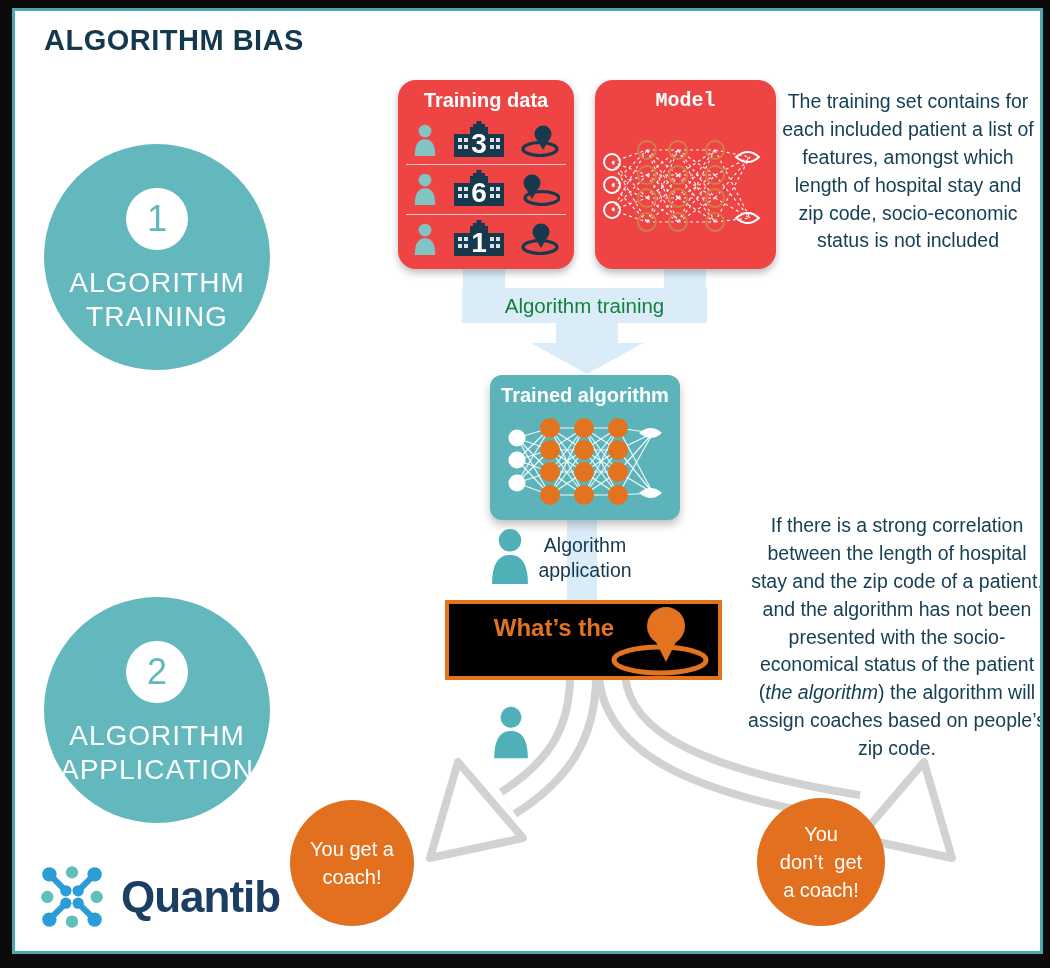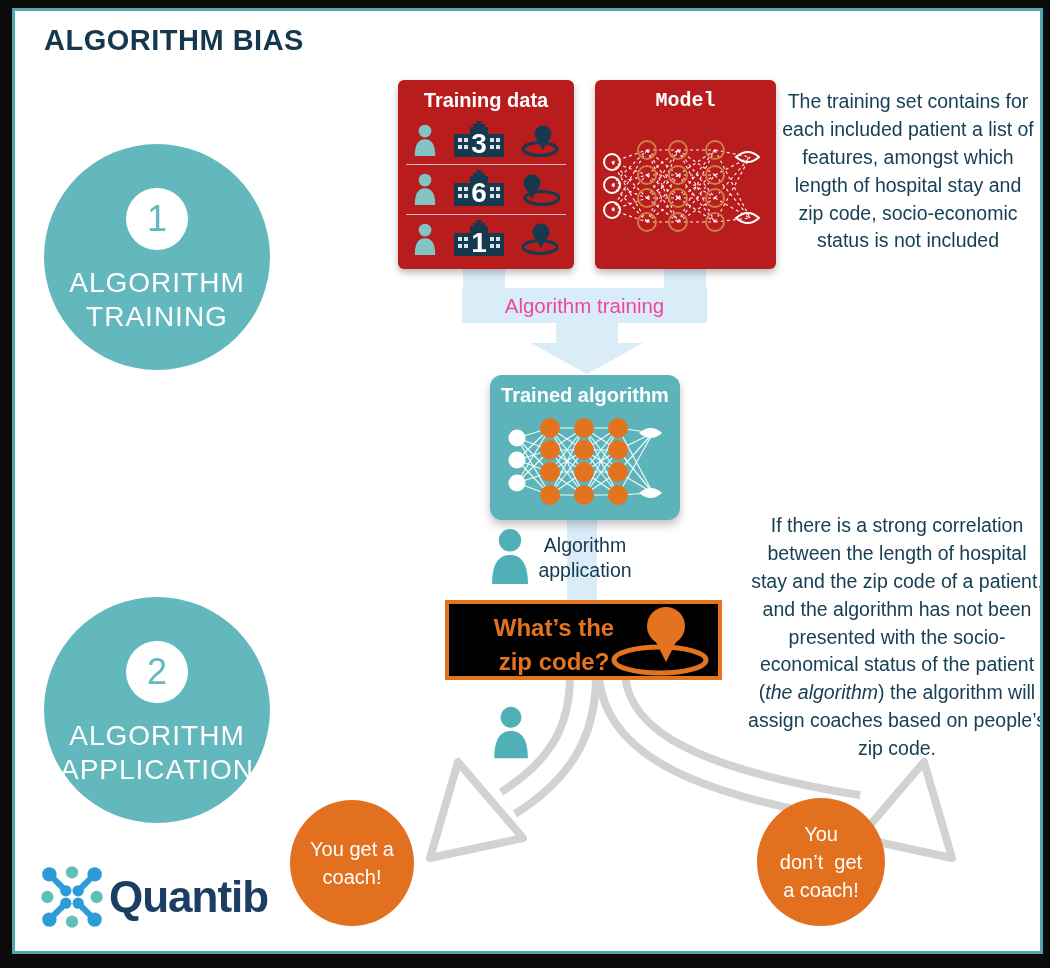--- a/index.html
+++ b/index.html
@@ -18,36 +18,36 @@
               letter-spacing:.5px;color:#14384e;}
 
   
   .step{position:absolute;width:226px;height:226px;border-radius:50%;background:#63b8bd;
         display:flex;flex-direction:column;align-items:center;text-align:center;z-index:2;}
   .step-num{width:62px;height:62px;margin-top:44px;border-radius:50%;background:#fff;
             color:#63b8bd;font-size:36px;line-height:62px;}
   .step-label{margin-top:16px;color:#fff;font-size:28px;line-height:1.22;letter-spacing:1px;}
 
   
-  .databox{position:absolute;background:#b91c1c;border-radius:6px;z-index:2;
+  .databox{position:absolute;background:#ef4444;border-radius:18px;z-index:2;
            box-shadow:0 4px 7px rgba(90,90,90,.4);}
   .databox-title{position:absolute;top:9px;left:0;right:0;text-align:center;color:#fff;
                  font-size:20px;font-weight:bold;}
   .train-rows{position:absolute;left:8px;right:8px;top:36px;bottom:6px;display:flex;
               flex-direction:column;}
   .train-row{flex:1;display:flex;align-items:center;justify-content:space-between;
              padding:0 6px;}
   .train-row.sep{border-bottom:1.5px solid rgba(222,239,248,.75);}
 
   .note{position:absolute;color:#174055;font-size:19.5px;line-height:1.43;text-align:center;z-index:2;}
 
   
   .flow{position:absolute;background:#d9ecf8;z-index:1;}
   .flow-label{position:absolute;left:462px;top:288px;width:245px;height:35px;z-index:2;
-              display:flex;align-items:center;justify-content:center;color:#ec4899;font-size:20.5px;}
+              display:flex;align-items:center;justify-content:center;color:#15803d;font-size:20.5px;}
   .flow-head{position:absolute;left:531px;top:343px;width:0;height:0;z-index:1;
              border-left:56px solid transparent;border-right:56px solid transparent;
              border-top:31px solid #d9ecf8;}
 
   .trainedbox{position:absolute;left:490px;top:375px;width:190px;height:145px;background:#5cb4ba;
               border-radius:12px;z-index:2;box-shadow:0 5px 9px rgba(120,120,120,.45);}
 
   .app-label{position:absolute;left:523px;top:533px;width:124px;text-align:center;
              color:#14384e;font-size:19.5px;line-height:1.3;z-index:3;}
 
@@ -58,21 +58,21 @@
             font-size:24px;font-weight:bold;line-height:1.4;}
 
   .outcome{position:absolute;border-radius:50%;background:#e2701f;color:#fff;z-index:4;
            display:flex;flex-direction:column;align-items:center;justify-content:center;
            text-align:center;font-size:20px;line-height:1.4;}
   .outcome div{white-space:pre-wrap;}
   .outcome-left{left:290px;top:800px;width:124px;height:126px;}
   .outcome-right{left:757px;top:798px;width:128px;height:128px;}
 
   .logo{position:absolute;left:35px;top:860px;display:flex;align-items:center;z-index:2;}
-  .logo-text{font-size:44px;font-weight:bold;color:#1c3e63;letter-spacing:-1px;}
+  .logo-text{margin-left:12px;font-size:44px;font-weight:bold;color:#1c3e63;letter-spacing:-1px;}
 
   .abs{position:absolute;}
   .person{color:#82c3c3;}
   .person-solo{color:#4fb0b7;}
   svg{display:block;}
   .it{font-style:italic;}
 </style>
 </head>
 <body>
 
@@ -381,21 +381,20 @@
   <span class="abs person-solo" style="left:490px;top:703px;z-index:2;">
     <svg width="42" height="58" viewBox="0 0 40 50">
         <circle cx="20" cy="11" r="10" fill="currentColor"></circle>
         <path d="M20 24 C9 24 4 33 4 50 L36 50 C36 33 31 24 20 24 Z" fill="currentColor"></path>
       </svg>
   </span>
 
   <div class="zipbox">
     <div class="zip-text">
       <div>What’s the</div>
-      <div>zip code?</div>
     </div>
     <span class="abs" style="right:2px;top:2px;">
       <svg width="108" height="70" viewBox="0 0 108 70">
           <ellipse cx="52" cy="54" rx="46" ry="13" fill="none" stroke="#e3731f" stroke-width="5"></ellipse>
           <circle cx="58" cy="20" r="19" fill="#e3731f"></circle>
           <path d="M45 30 L71 30 L58 56 Z" fill="#e3731f"></path>
         </svg>
     </span>
   </div>
 

